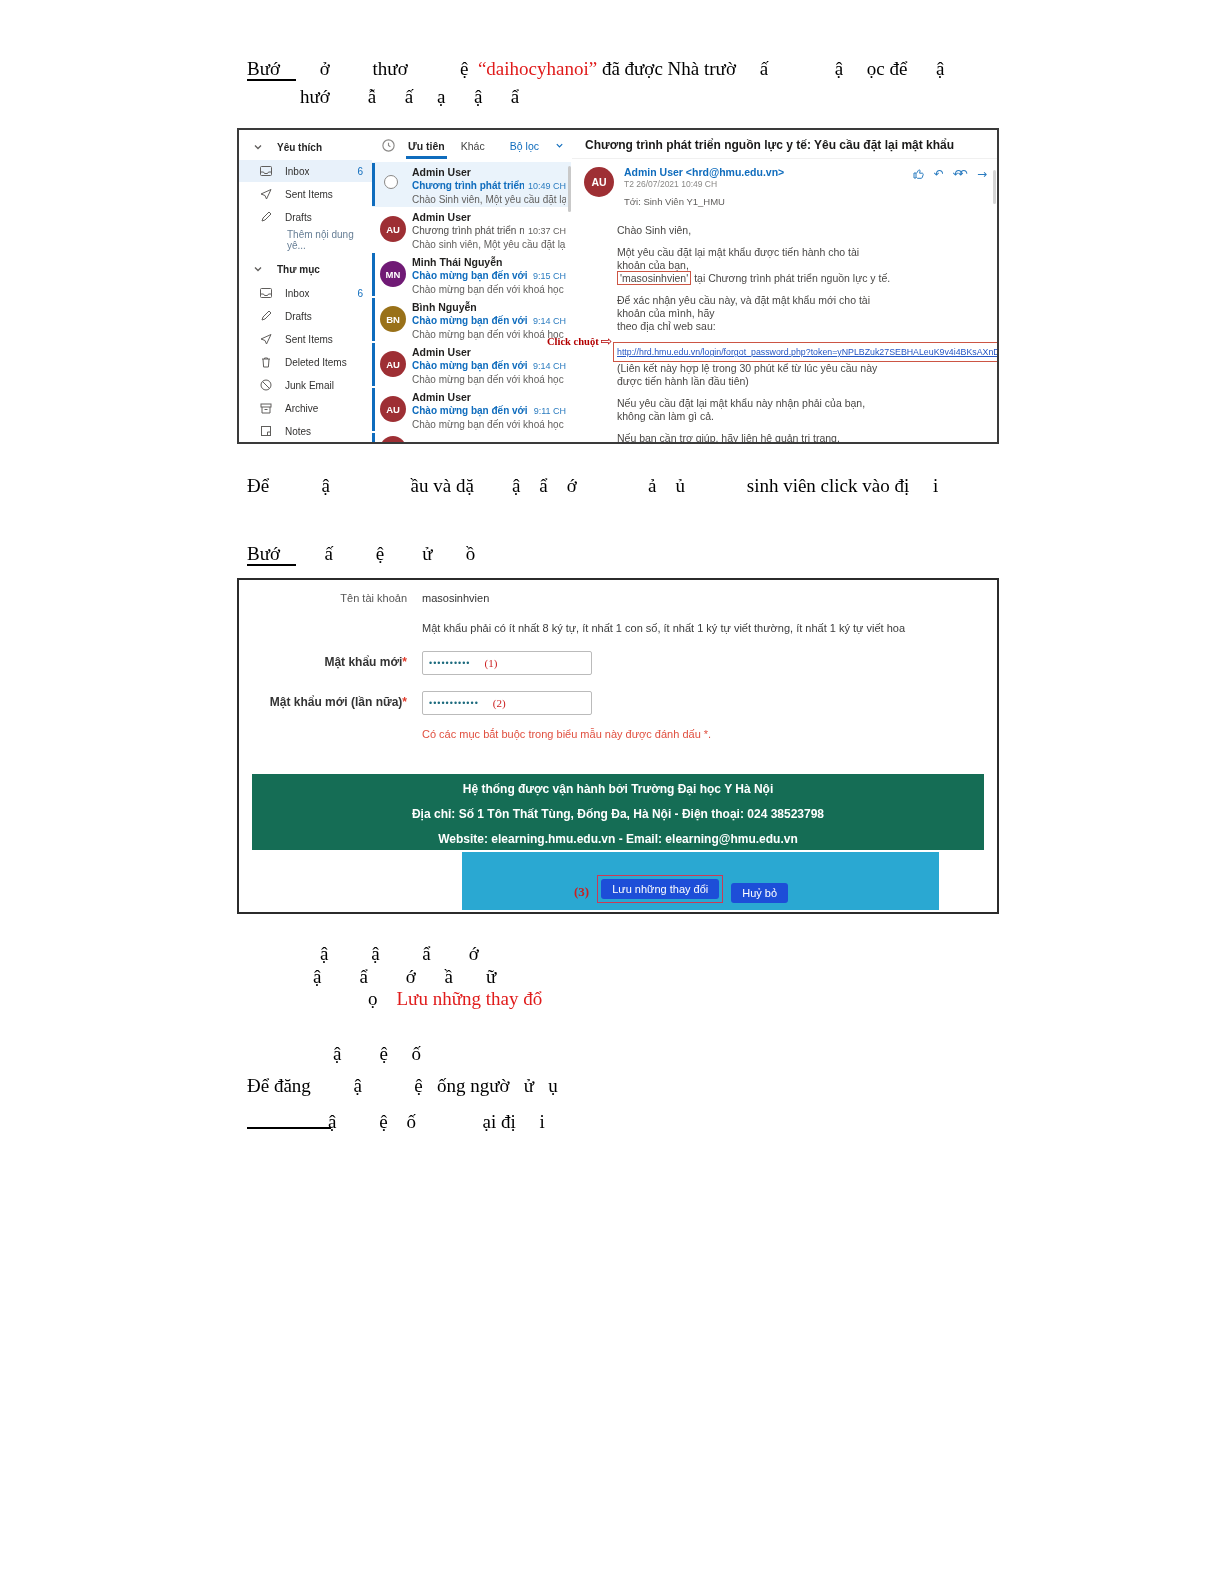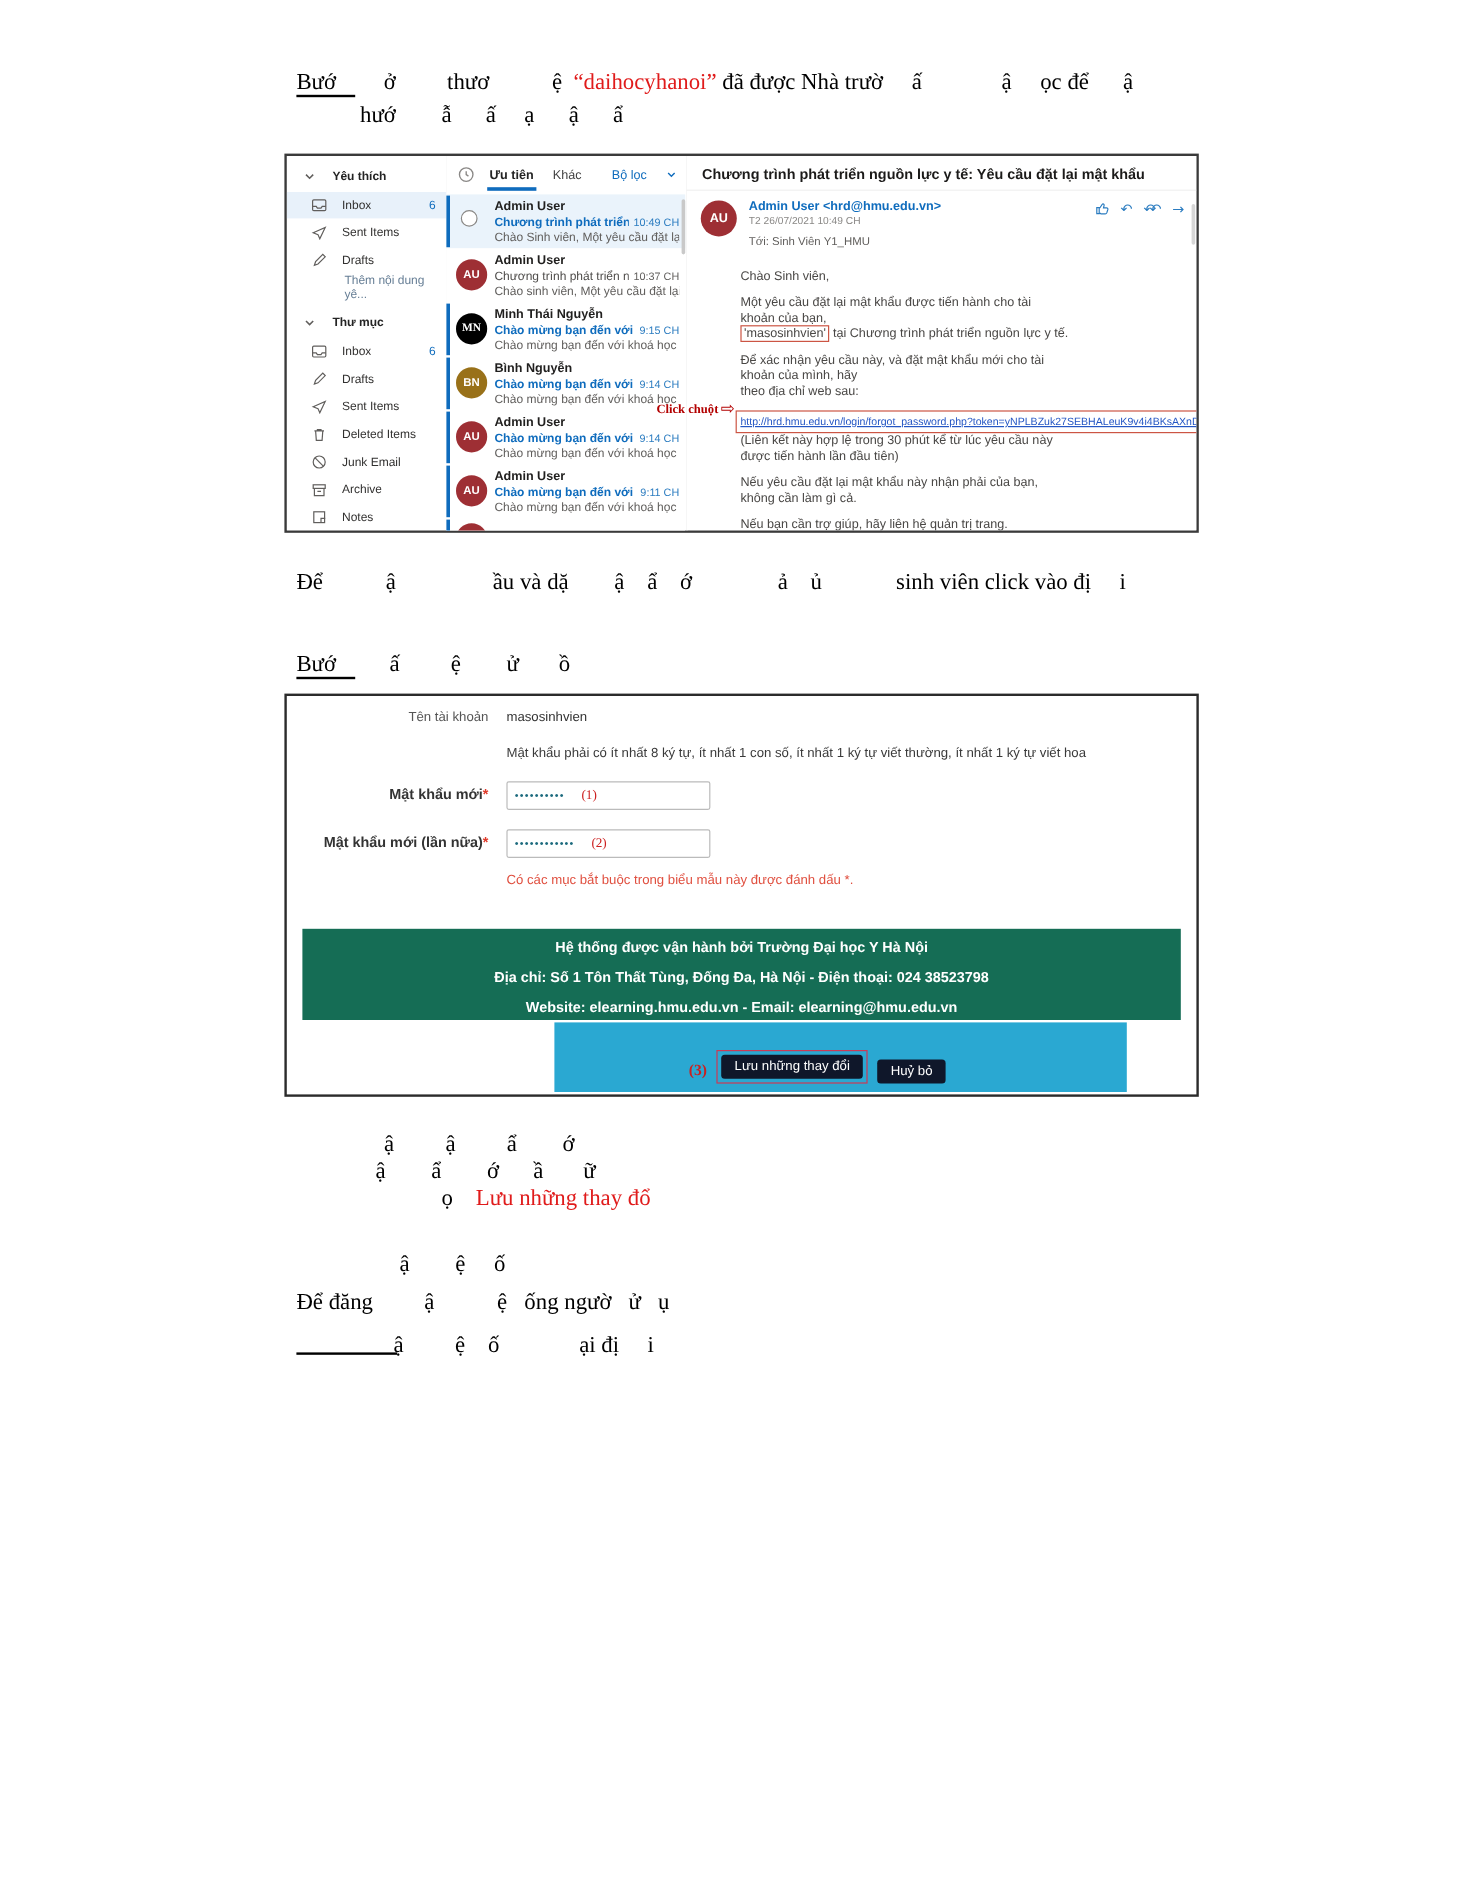--- a/index.html
+++ b/index.html
@@ -32,21 +32,21 @@
   .tab1{margin-left:12px;font-weight:700;color:#242424;position:relative;}
   .tab1:after{content:"";position:absolute;left:-2px;right:-2px;bottom:-7px;height:3px;background:#0f6cbd;}
   .tab2{margin-left:16px;color:#424242;}
   .filter{margin-left:auto;margin-right:8px;color:#0f6cbd;display:flex;align-items:center;gap:16px;}
   .mi{position:absolute;left:0;width:199px;height:45px;box-sizing:border-box;padding:4px 5px 0 40px;background:#fff;}
   .mi.sel{background:#eaf3fb;}
   .mi .bar{position:absolute;left:0;top:1px;bottom:1px;width:3px;background:#0f6cbd;}
   .av{position:absolute;left:8px;top:9px;width:26px;height:26px;border-radius:50%;color:#fff;font-size:9.5px;font-weight:700;
       display:flex;align-items:center;justify-content:center;font-family:"Liberation Sans",sans-serif;}
   .av-red{background:#9e2f34;}
-  .av-navy{background:#000000;font-family:Liberation Serif, serif;}
+  .av-navy{background:#701a75;}
   .av-gold{background:#997119;}
   .radio{position:absolute;left:12px;top:13px;width:14px;height:14px;border:1.5px solid #8a8886;border-radius:50%;background:#fff;box-sizing:border-box;}
   .sender{font-size:10.5px;font-weight:600;color:#201f1e;line-height:13px;white-space:nowrap;overflow:hidden;}
   .subrow{display:flex;align-items:baseline;font-size:10px;line-height:13px;}
   .subj{flex:1;font-weight:700;color:#0f6cbd;white-space:nowrap;overflow:hidden;}
   .time{margin-left:4px;color:#2b7cc0;font-size:9px;white-space:nowrap;}
   .mi.read .subj{color:#4e4c4a;font-weight:400;}
   .mi.read .time{color:#605e5c;}
   .prev{font-size:10px;color:#605e5c;line-height:13px;white-space:nowrap;overflow:hidden;}
   .lscroll{position:absolute;right:1px;top:36px;width:3px;height:46px;background:#c9c9c9;border-radius:2px;}
@@ -85,21 +85,21 @@
            box-sizing:border-box;display:flex;align-items:center;}
   .dots{margin-left:6px;color:#1d6b7e;font-size:9px;letter-spacing:1px;}
   .f-ann{margin-left:14px;color:#cc1f1f;font-size:11px;font-family:"Liberation Serif",serif;}
   .f-note{position:absolute;left:183px;top:148px;font-size:11px;color:#e04f3f;}
   .gband{position:absolute;left:13px;top:194px;width:732px;height:76px;background:#156d55;color:#fff;
          text-align:center;font-size:12px;font-weight:600;line-height:25px;padding-top:3px;box-sizing:border-box;}
   .bband{position:absolute;left:223px;top:272px;width:477px;height:58px;background:#2aa8d2;
          display:flex;align-items:flex-end;padding:0 0 7px 112px;box-sizing:border-box;gap:8px;}
   .ann3{color:#cc1f1f;font-size:13px;font-weight:700;font-family:"Liberation Serif",serif;margin-bottom:3px;}
   .savewrap{border:1px solid #cc3a55;padding:3px;}
-  .btn{background:#0f172a;color:#fff;border:none;border-radius:3px;font-size:11px;padding:4px 11px;
+  .btn{background:#1d4ed8;color:#fff;border:none;border-radius:3px;font-size:11px;padding:4px 11px;
        font-family:"Liberation Sans",sans-serif;white-space:nowrap;}
 </style>
 </head>
 <body>
 
 <div class="page">
 
   <div class="doc-line" style="left:247px;top:58px;"><span class="step-u">Bướ</span><span>     ở         thươ           ệ  </span><span class="doc-red">“daihocyhanoi”</span><span> đã được Nhà trườ     ấ              ậ     ọc để      ậ</span></div>
   <div class="doc-line" style="left:300px;top:86px;">hướ        ẫ      ấ     ạ      ậ      ẩ</div>
 

